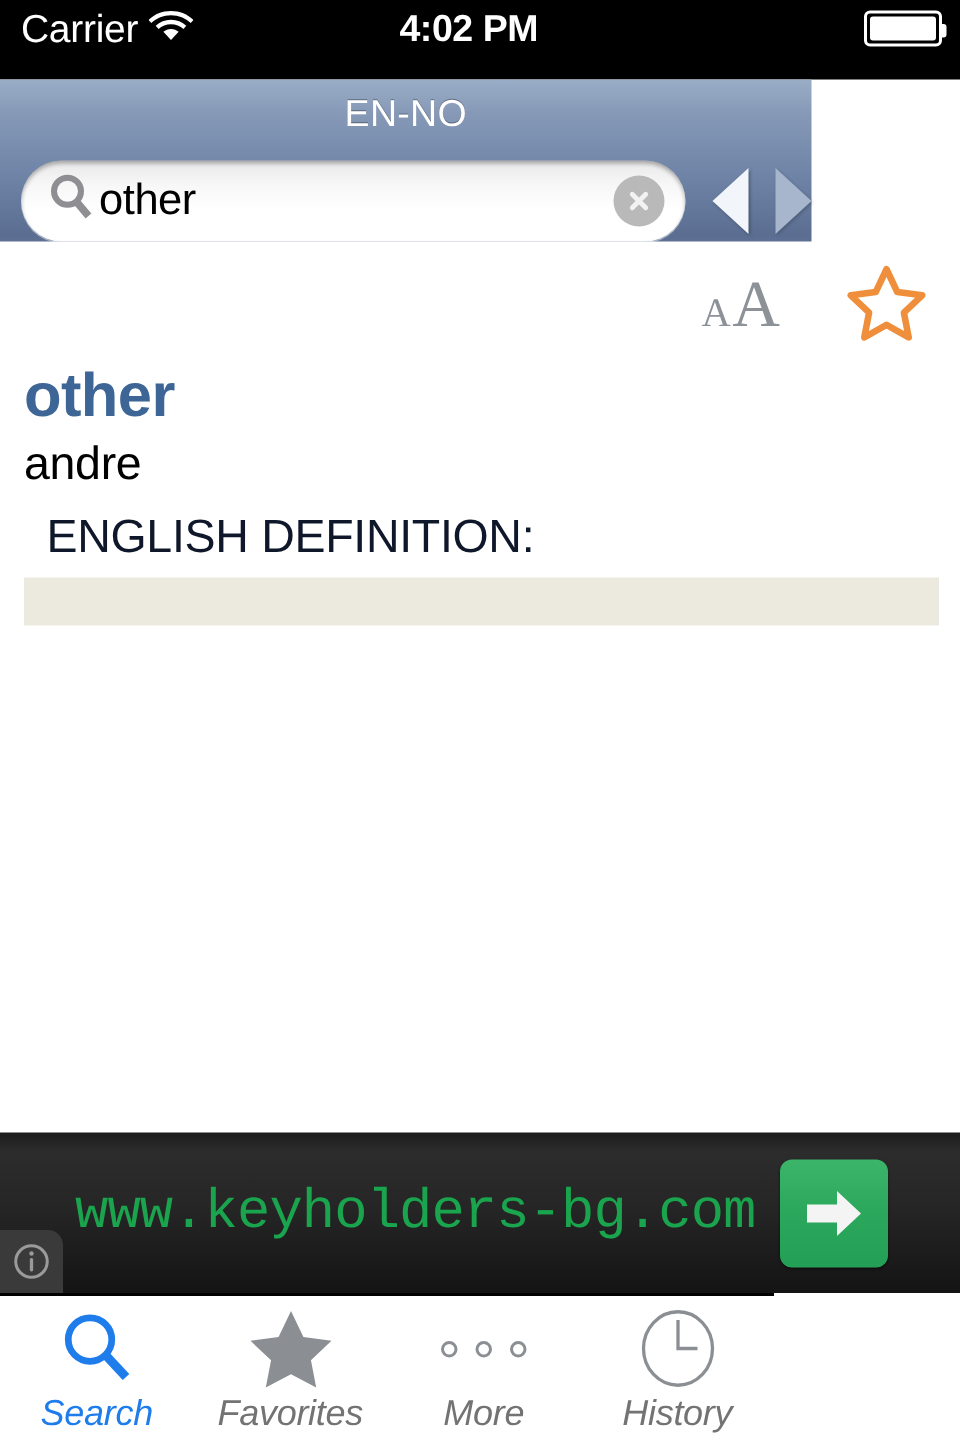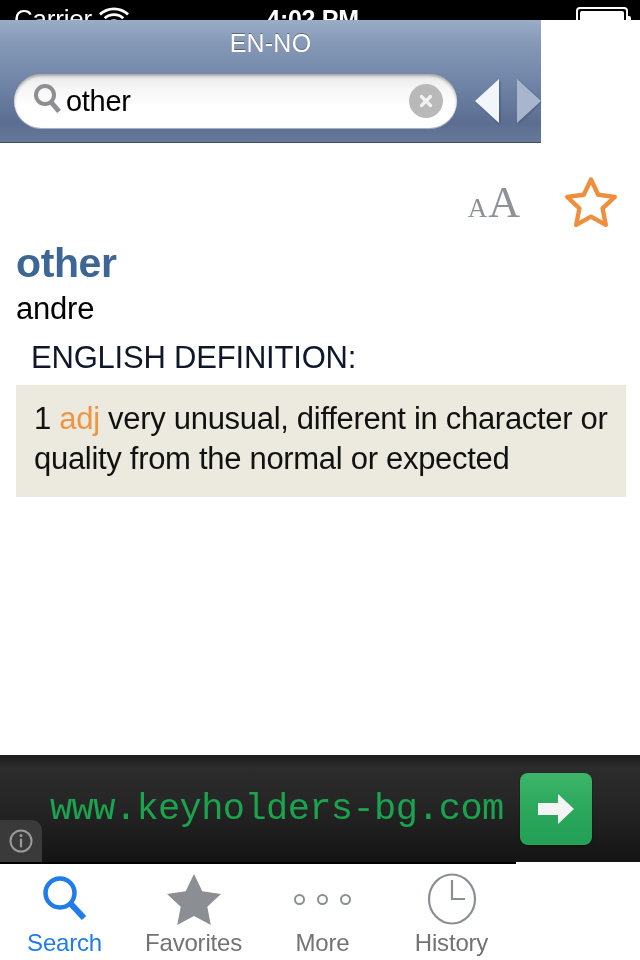--- a/index.html
+++ b/index.html
@@ -6,21 +6,21 @@
   html,body { width:640px; height:960px; }
   body {
     font-family:"Liberation Sans", sans-serif;
     background:#ffffff;
     overflow:hidden;
     position:relative;
   }
 
   
   .statusbar {
-    height:20px; width:640px;
+    height:53px; width:640px;
     background:#000000;
     position:relative;
     display:flex; align-items:center;
   }
   .sb-left { position:absolute; left:14px; top:0; height:38px; display:flex; align-items:center; gap:7px; }
   .sb-carrier { color:#ffffff; font-size:26px; letter-spacing:-0.2px; }
   .sb-wifi { display:block; }
   .sb-time {
     position:absolute; left:0; right:15px; top:0; height:38px;
     display:flex; align-items:center; justify-content:center;
@@ -159,20 +159,21 @@
     border-radius:0 10px 0 0;
     display:flex; align-items:center; justify-content:center;
   }
 
   
   .tabbar {
     position:absolute; top:862px; left:0; width:516px; height:98px;
     background:#ffffff;
     border-top:2px solid #000000;
     display:flex;
+    font-style:italic;
   }
   .tab {
     flex:1 1 0; display:flex; flex-direction:column;
     align-items:center; justify-content:center; gap:4px;
     padding-top:6px;
   }
   .tab-ico { height:52px; display:flex; align-items:center; justify-content:center; }
   .tab-lbl { font-size:24px; letter-spacing:-0.2px; color:#737373; }
   .tab.active .tab-lbl { color:#1f7ceb; }
   .dots { display:flex; gap:12px; align-items:center; }
@@ -241,25 +242,20 @@
         <path d="M27 3.5l7.2 15.2 16.6 2.2-12.2 11.5 3.2 16.5L27 40.6 12.2 48.9l3.2-16.5L3.2 20.9l16.6-2.2z" fill="none" stroke="#ef8f3c" stroke-width="4.4" stroke-linejoin="round"></path>
       </svg>
     </span>
   </div>
 
   <div class="headword">other</div>
   <div class="translation">andre</div>
   <div class="deflabel">ENGLISH DEFINITION:</div>
 
   <div class="defbox">
-    <div class="defitem">
-      <span>1</span>
-      <span class="pos">adj</span>
-      <span>very unusual, different in character or quality from the normal or expected</span>
-    </div>
   </div>
 </div>
 
 <div class="adbanner">
   <span class="adurl">www.keyholders-bg.com</span>
   <span class="adbtn">
     <svg width="44" height="40" viewBox="0 0 44 40">
       <path d="M4 14h20V5l16 15-16 15v-9H4z" fill="#f4f4f4"></path>
     </svg>
   </span>

